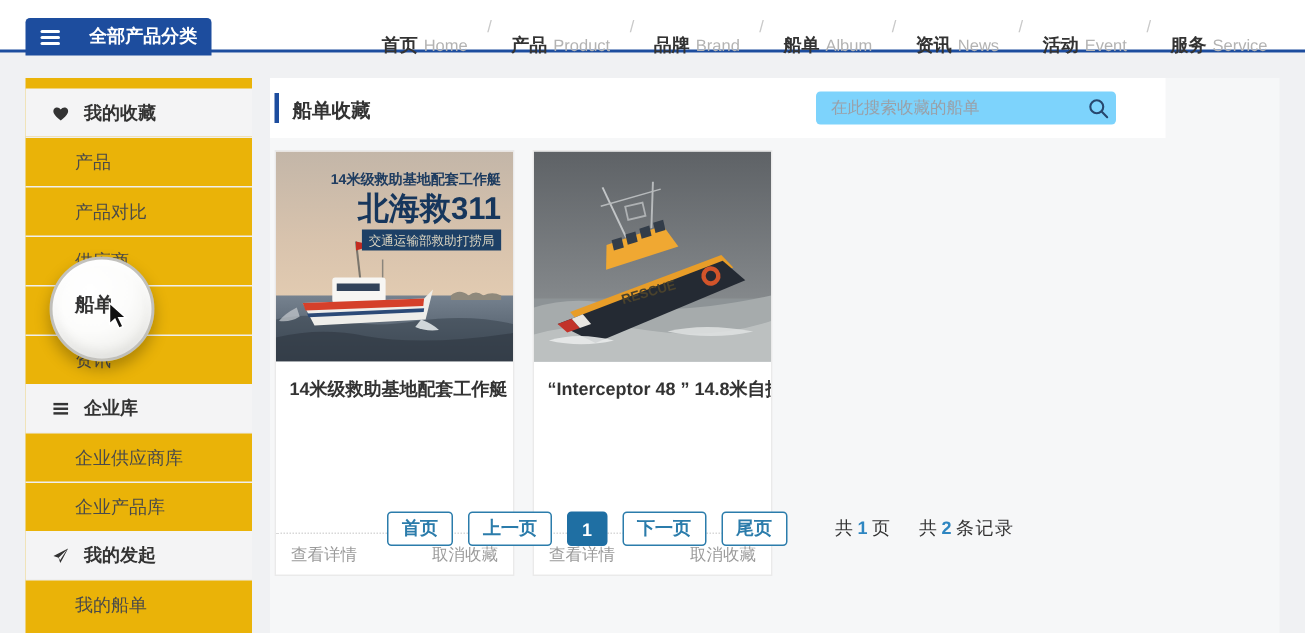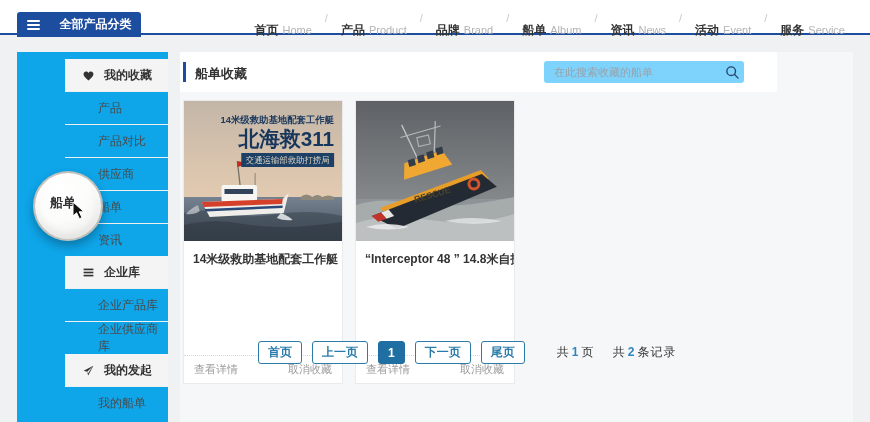--- a/index.html
+++ b/index.html
@@ -19,21 +19,21 @@
     gap:20px; cursor:pointer; font-family:inherit; }
   .burger { display:inline-flex; flex-direction:column; gap:2px; }
   .burger i { width:13px; height:2px; background:#fff; border-radius:1px; }
   .topnav { position:absolute; right:25px; top:0; height:35px; display:flex; align-items:center; }
   .topnav .nav-item { display:inline-flex; align-items:baseline; gap:4px; cursor:pointer; }
   .nav-zh { font-size:12px; font-weight:bold; color:#333; }
   .nav-en { font-size:11px; color:#b3b3b3;margin-top:28px; }
   .nav-sep { color:#c9c9c9; font-size:11px; margin:0 13px; }
   
   .sidebar { position:absolute; left:17px; top:52px; width:151px; height:370px;
-    background:#0ea5e9; padding-top:7px;padding-left:48px; }
+    background:#eab308; padding-top:7px; }
   .side-header { height:32px; background:#f4f4f5; display:flex; align-items:center;
     padding-left:17px; gap:9px; font-size:12px; font-weight:bold; color:#333; cursor:pointer; }
   .side-item { height:33px; display:flex; align-items:center; padding-left:33px;
     font-size:12px; color:#4a4a4a; cursor:pointer; border-top:1px solid #efefef; }
   .side-item:first-child { border-top:none; }
   .side-icon { width:13px; height:13px; display:inline-flex; }
   .side-icon svg { width:13px; height:13px; }
   
   .main { position:absolute; left:180px; top:52px; width:673px; height:370px; background:#f6f7f8; }
   .main-header { position:absolute; left:0; top:0; width:597px; height:40px; background:#fff; }
@@ -158,24 +158,24 @@
           <g fill="#333">
             <rect x="2" y="3.2" width="12" height="2"></rect>
             <rect x="2" y="7" width="12" height="2"></rect>
             <rect x="2" y="10.8" width="12" height="2"></rect>
           </g>
         </svg>
     </span>
     <span>企业库</span>
   </div>
   <div class="side-item">
+    <span>企业供应商库</span>
+    </div>
+  <div class="side-item">
     <span>企业产品库</span>
-    </div>
-  <div class="side-item">
-    <span>企业供应商库</span>
     </div>
 
   <div class="side-header">
     <span class="side-icon">
       <svg viewBox="0 0 16 16">
           <path d="M14 2 L2 8.2 L6.2 9.6 L7.6 14 L9.6 10.4 L14 2 Z M6.4 9.4 L13 3 L7.4 11.6 Z" fill="#333"></path>
         </svg>
     </span>
     <span>我的发起</span>
   </div>

